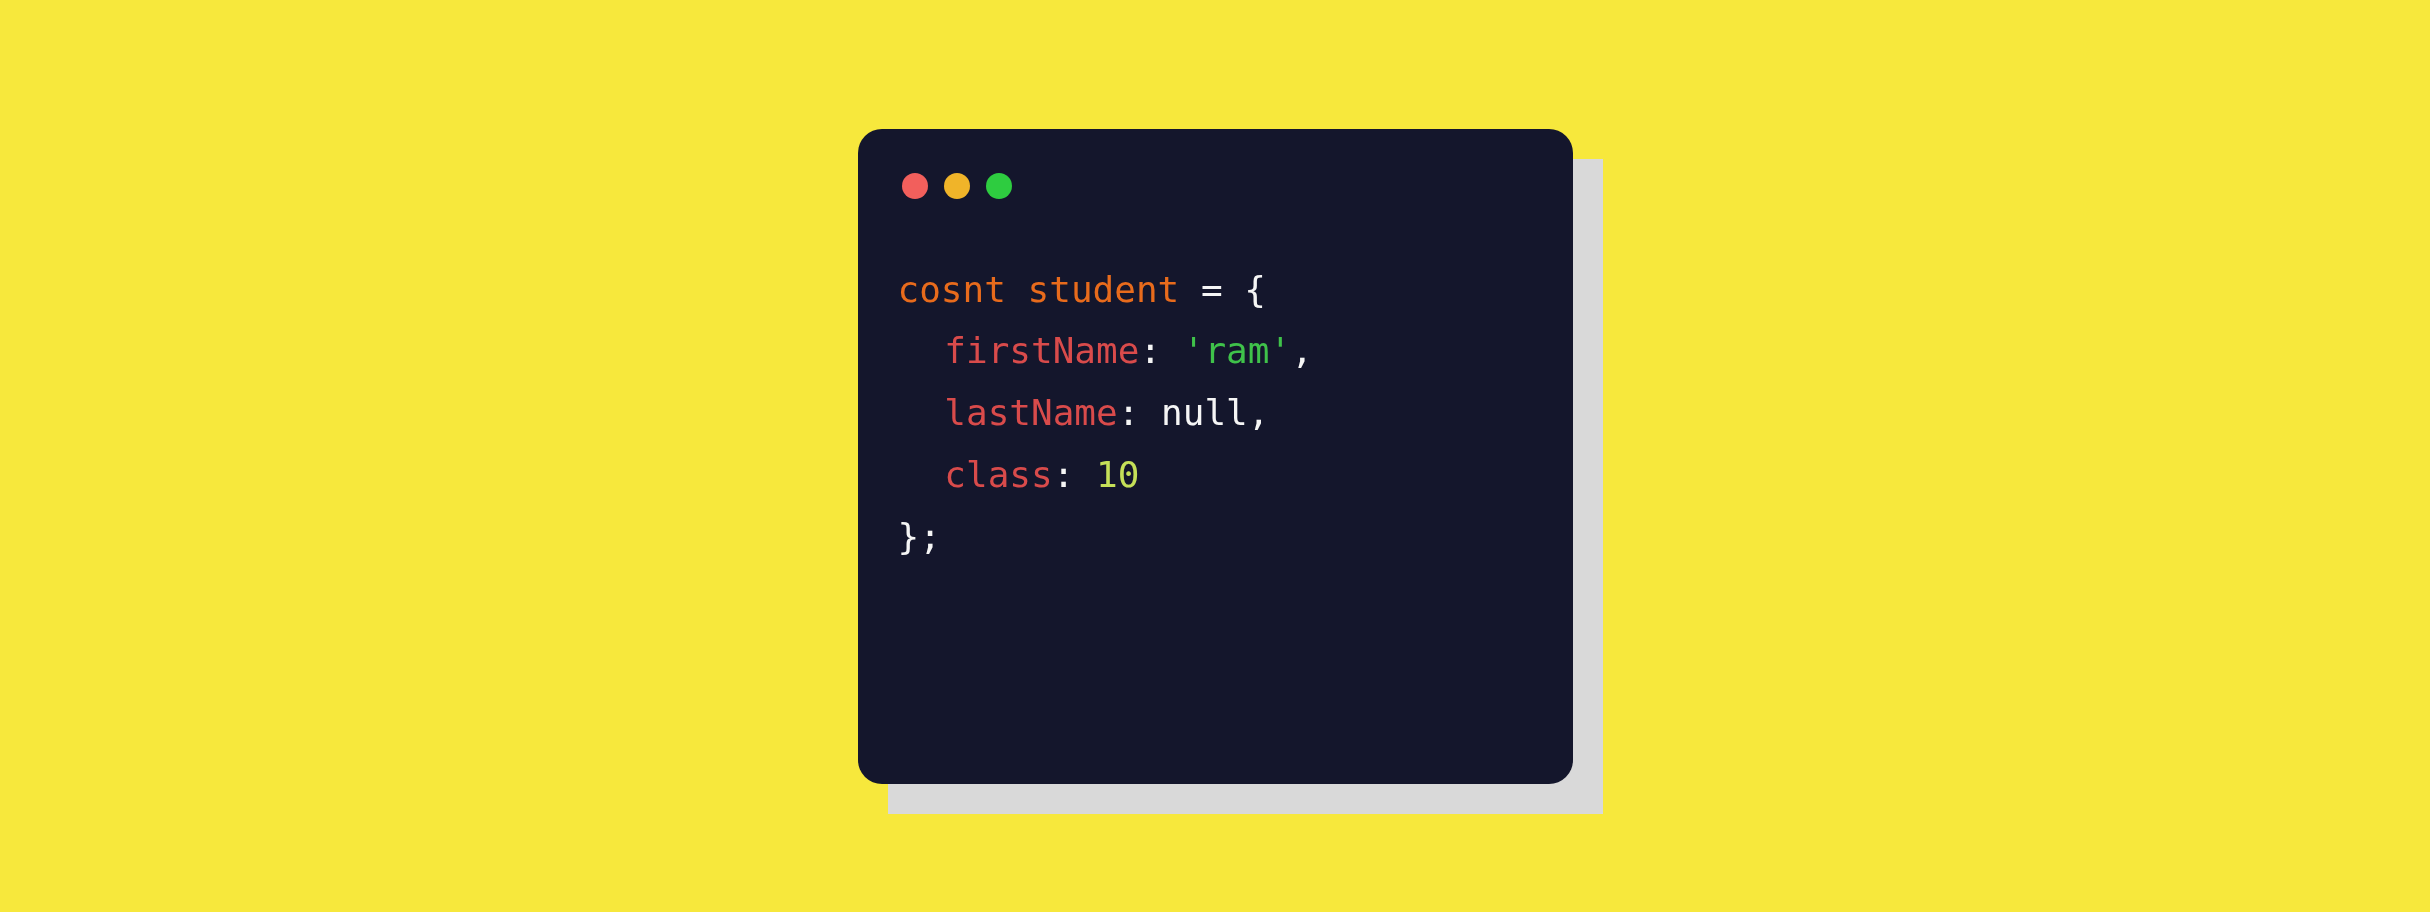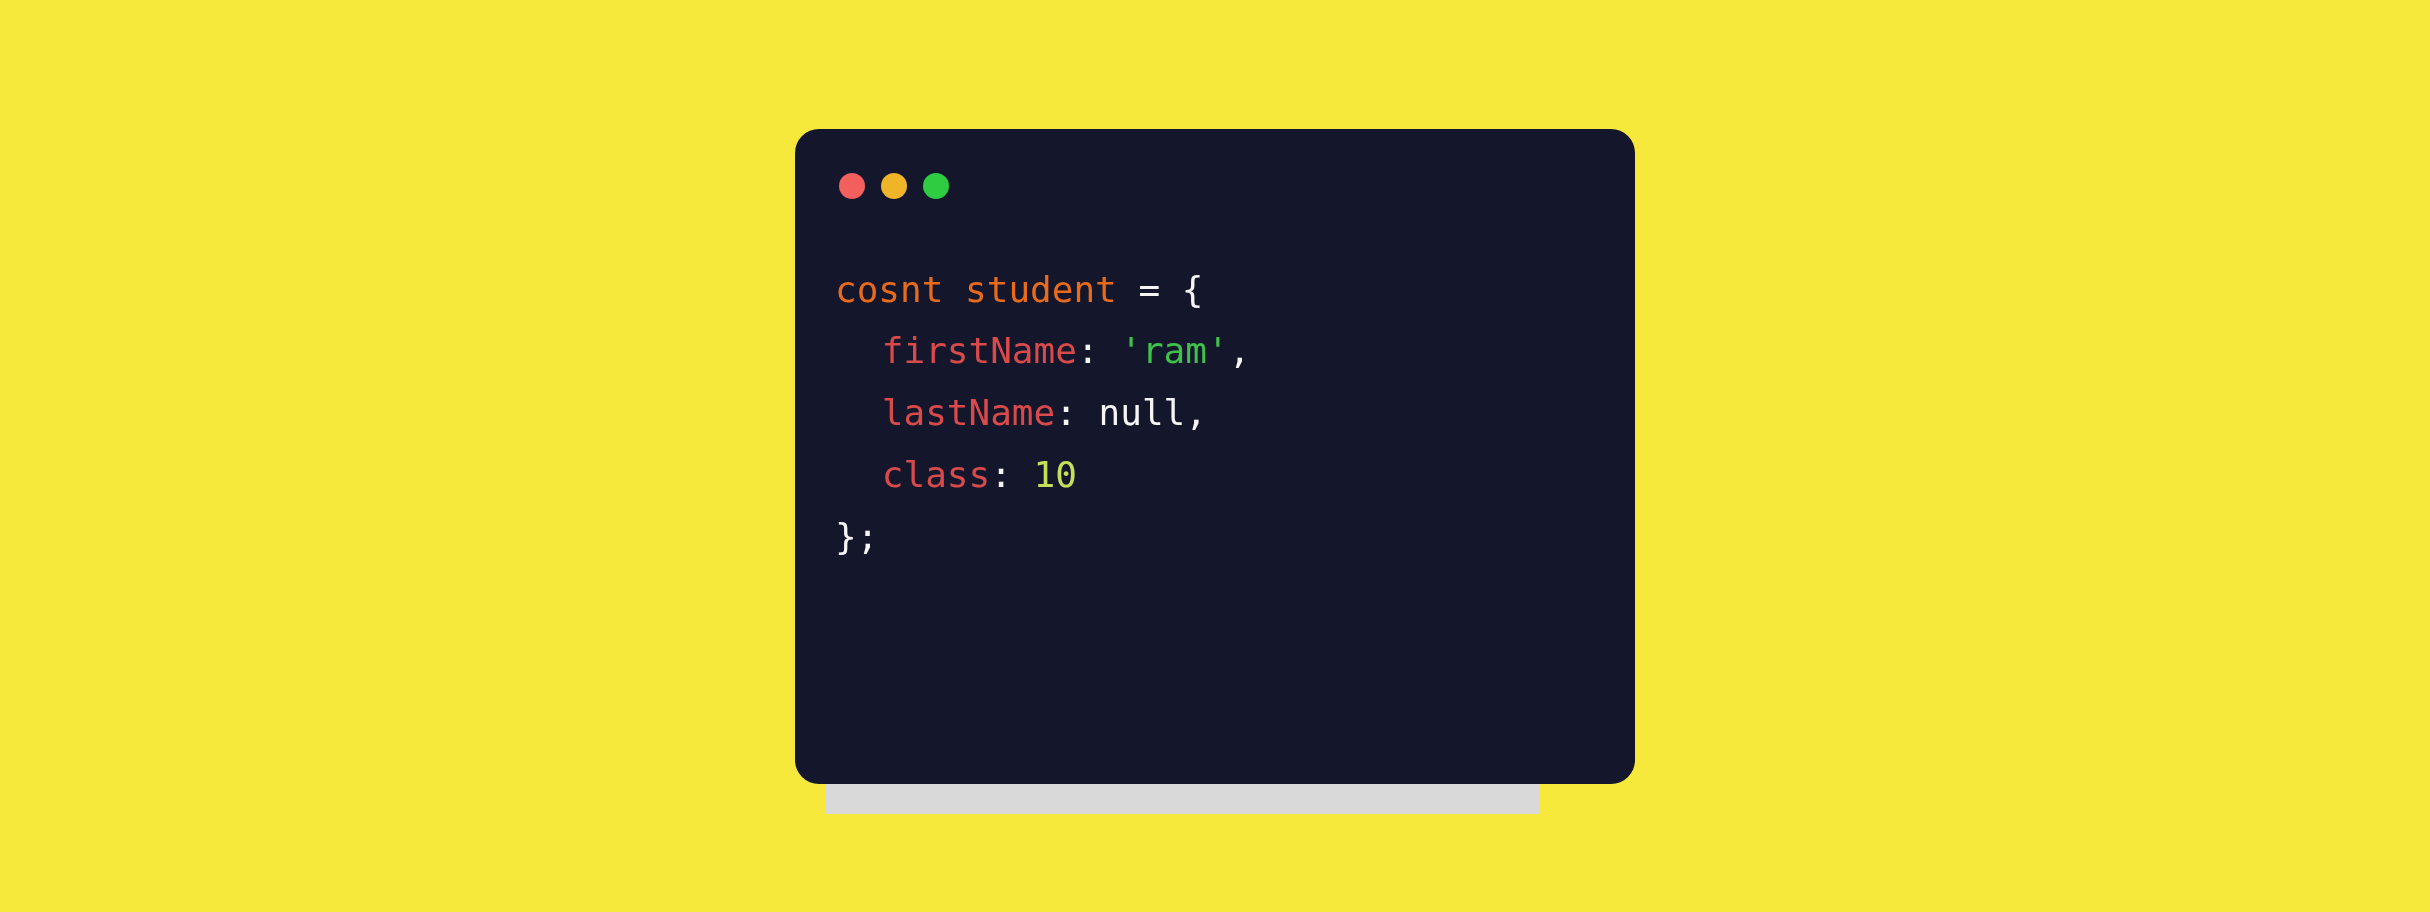--- a/index.html
+++ b/index.html
@@ -11,21 +11,21 @@
       width: 2430px;
       height: 912px;
       background-color: #f7e83c;
       display: flex;
       align-items: center;
       justify-content: center;
       font-family: 'Menlo', 'Monaco', 'Consolas', monospace;
     }
     .code-window {
       position: relative;
-      width: 840px;
+      width: 715px;
       height: 655px;
       background-color: #14162c;
       border-radius: 24px;
       padding: 40px;
     }
     .shadow {
       position: absolute;
       width: 715px;
       height: 655px;
       background-color: #d9d9d9;

